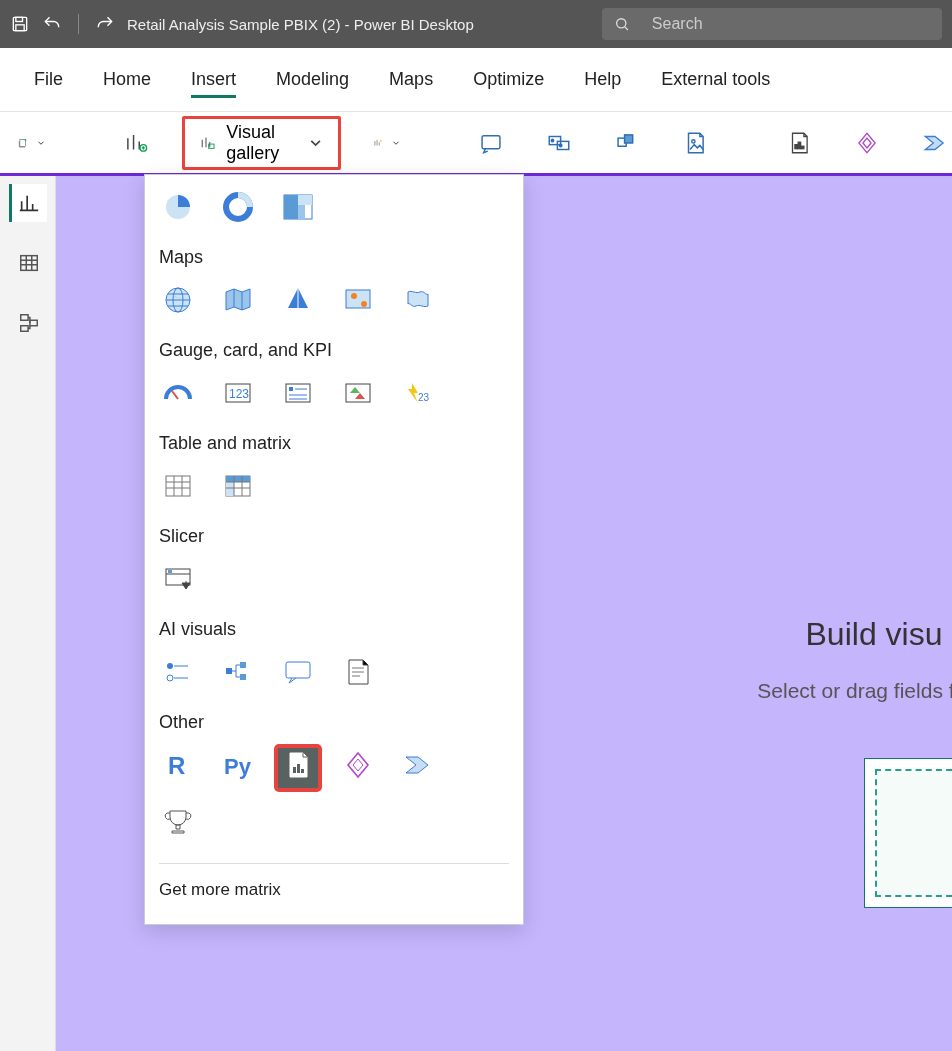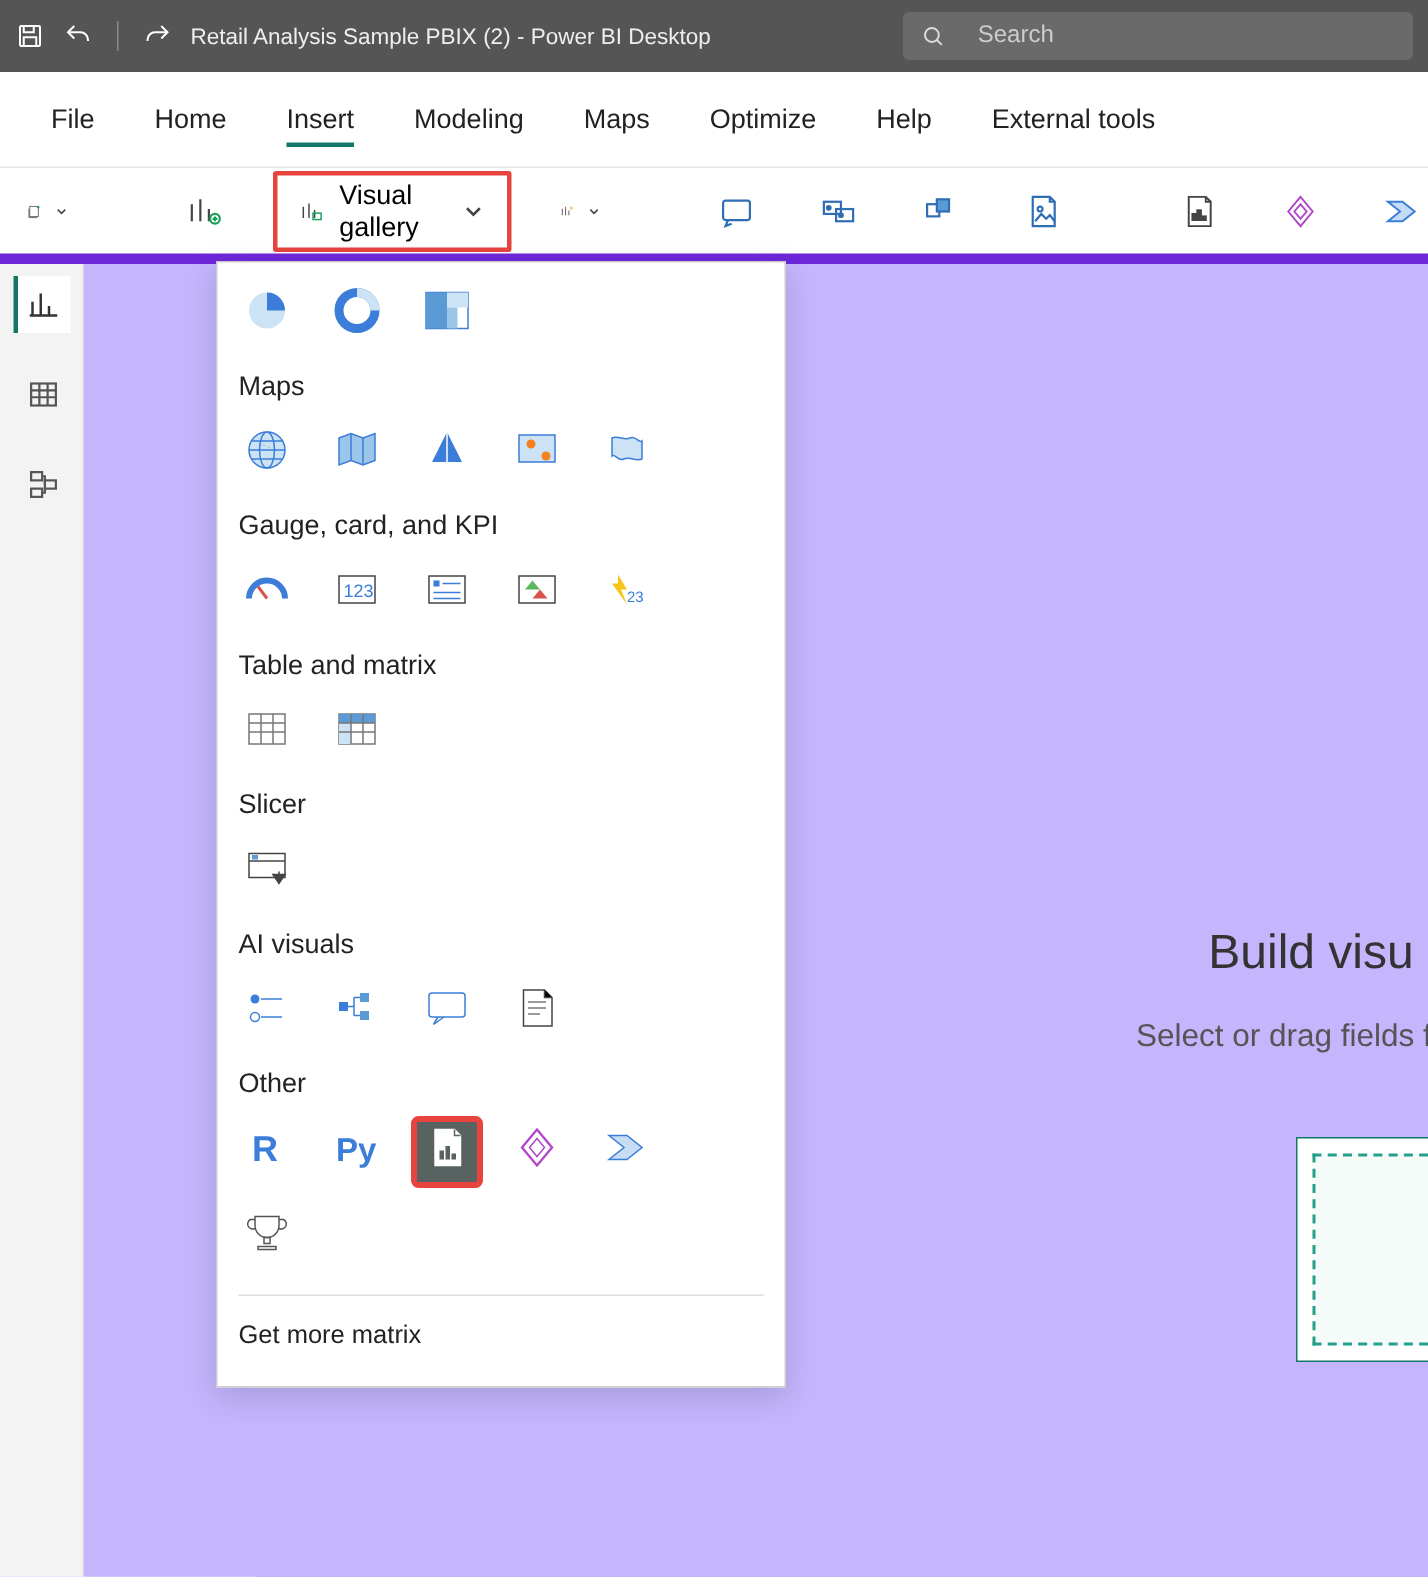--- a/index.html
+++ b/index.html
@@ -14,21 +14,21 @@
   .searchbox { background: #6a6a6a; border-radius: 4px; height: 32px; display: flex; align-items: center; padding: 0 12px; min-width: 340px; margin-left: auto; gap: 12px; }
   .searchbox svg { width: 18px; height: 18px; color: #ddd; }
   .searchbox input { background: transparent; border: none; outline: none; color: #ddd; font-size: 16px; margin-left: 10px; width: 100%; }
   .searchbox input::placeholder { color: #ccc; }
 
   .menubar { height: 64px; display: flex; align-items: center; border-bottom: 1px solid #e5e5e5; padding: 0 16px; gap: 4px; }
   .menubar .mitem { font-size: 18px; padding: 12px 18px; color: #222; cursor: pointer; position: relative; }
   .menubar .mitem.active { font-weight: 400; }
   .menubar .mitem.active::after { content:''; position:absolute; left:18px; right:18px; bottom:4px; height:3px; background:#117865; }
 
-  .toolbar { height: 64px; display: flex; align-items: center; padding: 0 10px; gap: 24px; border-bottom: 7px solid #6d28d9; }
+  .toolbar { height: 64px; display: flex; align-items: center; padding: 0 10px; gap: 24px; border-bottom: 3px solid #6d28d9; }
   .tbtn { height: 44px; min-width: 44px; display:flex; align-items:center; justify-content:center; gap:8px; padding:0 8px; border-radius:4px; cursor:pointer; }
   .tbtn svg { width:26px; height:26px; }
   .tsep { width:1px; height:36px; background:#ddd; margin:0 6px; }
   .vg-highlight { border: 3px solid #e8443f; border-radius:2px; padding: 2px; display:flex; align-items:center; }
   .vg-btn { display:flex; align-items:center; gap:10px; padding:6px 12px; font-size:18px; }
   .chev { width:14px; height:14px; }
 
   .content { display:flex; height: calc(1051px - 48px - 54px - 64px); }
   .leftrail { width: 56px; background:#f3f3f3; border-right:1px solid #ddd; display:flex; flex-direction:column; align-items:center; padding-top:8px; gap:22px; }
   .leftrail .ritem { width:38px; height:38px; display:flex; align-items:center; justify-content:center; border-left:3px solid transparent; cursor:pointer; color:#444; }

